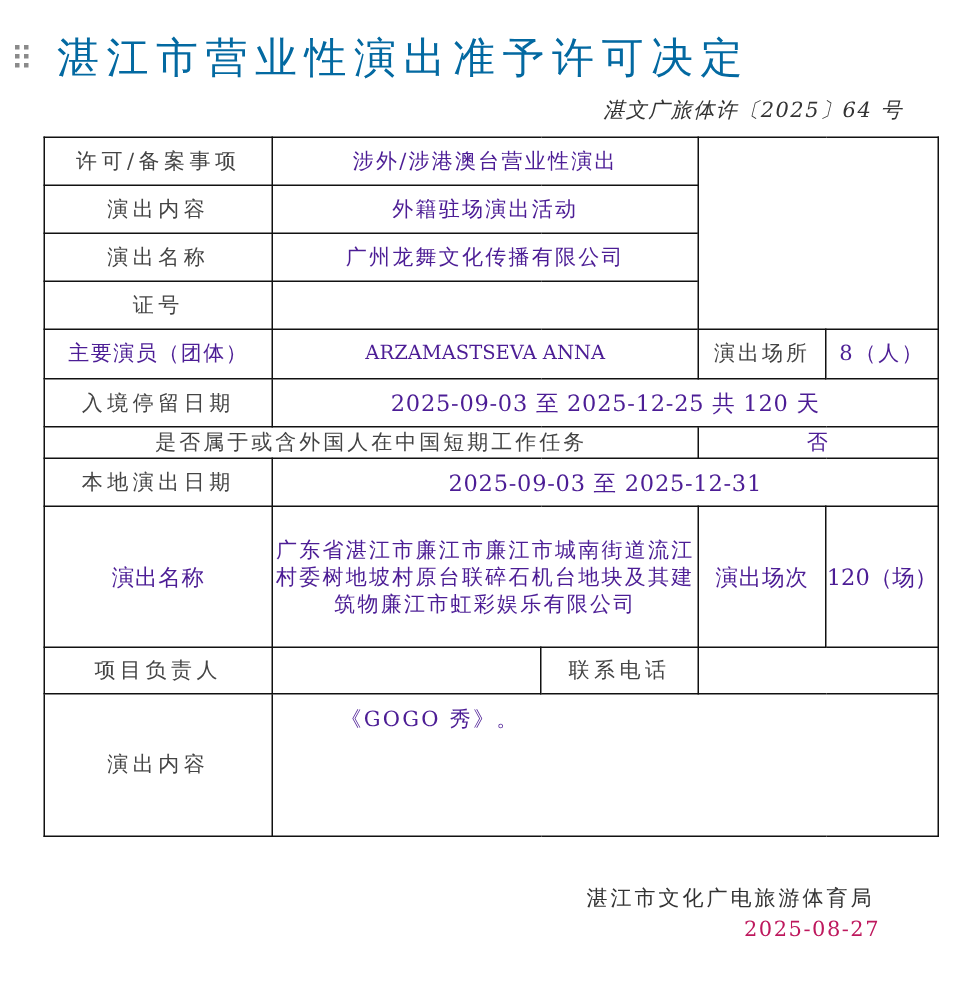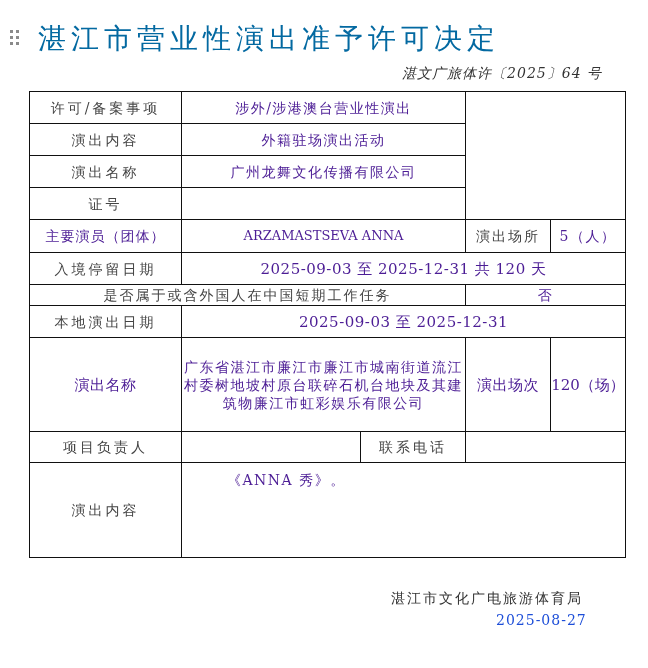--- a/index.html
+++ b/index.html
@@ -7,21 +7,21 @@
   .handle{position:absolute;left:10px;top:30px;width:9px;height:14px;display:grid;grid-template-columns:3px 3px;grid-template-rows:3px 3px 3px;column-gap:3px;row-gap:3px;cursor:grab;}
   .handle span{background:#8a8a8a;width:3px;height:3px;display:block;}
   .title{position:absolute;left:0;width:528px;top:20px;text-align:center;font-size:28px;letter-spacing:5px;color:#0369a1;font-family:"DejaVu Serif","Liberation Serif",serif;padding-left:10px;box-sizing:border-box;}
   .docno{position:absolute;right:46px;top:65px;font-size:14px;letter-spacing:1px;color:#333;font-style:italic;}
   table.form{position:absolute;left:29px;top:91px;border-collapse:collapse;table-layout:fixed;width:596px;padding-left:36px;}
   table.form td{border:1.5px solid #111;padding:0;text-align:center;vertical-align:middle;font-size:14px;color:#4c1d95;letter-spacing:1.5px;line-height:18px;}
   table.form td.lbl{color:#444;letter-spacing:3px;}
   .venue{line-height:31px;font-size:15px;letter-spacing:0.5px;color:#222;padding:0 4px;}
   .content-cell{vertical-align:top !important;text-align:left !important;padding:8px 0 0 45px !important;}
   .footer-org{position:absolute;left:391px;top:590px;font-size:14px;letter-spacing:2px;color:#333;}
-  .footer-date{position:absolute;left:496px;top:612px;font-size:14px;letter-spacing:1px;color:#1d4ed8;}
+  .footer-date{position:absolute;left:496px;top:612px;font-size:14px;letter-spacing:1px;color:#be185d;}
 </style>
 </head>
 <body>
 
 <div class="handle">
   <span></span>
     <span></span>
   <span></span>
     <span></span>
   <span></span>
@@ -54,25 +54,25 @@
     <td colspan="2">广州龙舞文化传播有限公司</td>
   </tr>
   <tr style="height:32px">
     <td class="lbl">证号</td>
     <td colspan="2"></td>
   </tr>
   <tr style="height:33px">
     <td style="letter-spacing:1px">主要演员（团体）</td>
     <td colspan="2" style="letter-spacing:0;font-size:13px">ARZAMASTSEVA ANNA</td>
     <td class="lbl" style="letter-spacing:2px">演出场所</td>
-    <td>5（人）</td>
+    <td>8（人）</td>
   </tr>
   <tr style="height:32px">
     <td class="lbl">入境停留日期</td>
-    <td colspan="4" style="letter-spacing:0.5px;font-size:15px">2025-09-03 至 2025-12-31 共 120 天</td>
+    <td colspan="4" style="letter-spacing:0.5px;font-size:15px">2025-09-03 至 2025-12-25 共 120 天</td>
   </tr>
   <tr style="height:21px">
     <td colspan="3" class="lbl" style="letter-spacing:2px">是否属于或含外国人在中国短期工作任务</td>
     <td colspan="2">否</td>
   </tr>
   <tr style="height:32px">
     <td class="lbl">本地演出日期</td>
     <td colspan="4" style="letter-spacing:0.5px;font-size:15px">2025-09-03 至 2025-12-31</td>
   </tr>
   <tr style="height:94px">
@@ -82,19 +82,19 @@
     <td style="font-size:15px;letter-spacing:0">120（场）</td>
   </tr>
   <tr style="height:31px">
     <td class="lbl">项目负责人</td>
     <td></td>
     <td class="lbl">联系电话</td>
     <td colspan="2"></td>
   </tr>
   <tr style="height:95px">
     <td class="lbl">演出内容</td>
-    <td colspan="4" class="content-cell">《ANNA 秀》。</td>
+    <td colspan="4" class="content-cell">《GOGO 秀》。</td>
   </tr>
 </tbody>
   </table>
 
 <div class="footer-org">湛江市文化广电旅游体育局</div>
 <div class="footer-date">2025-08-27</div>
 
 </body></html>

